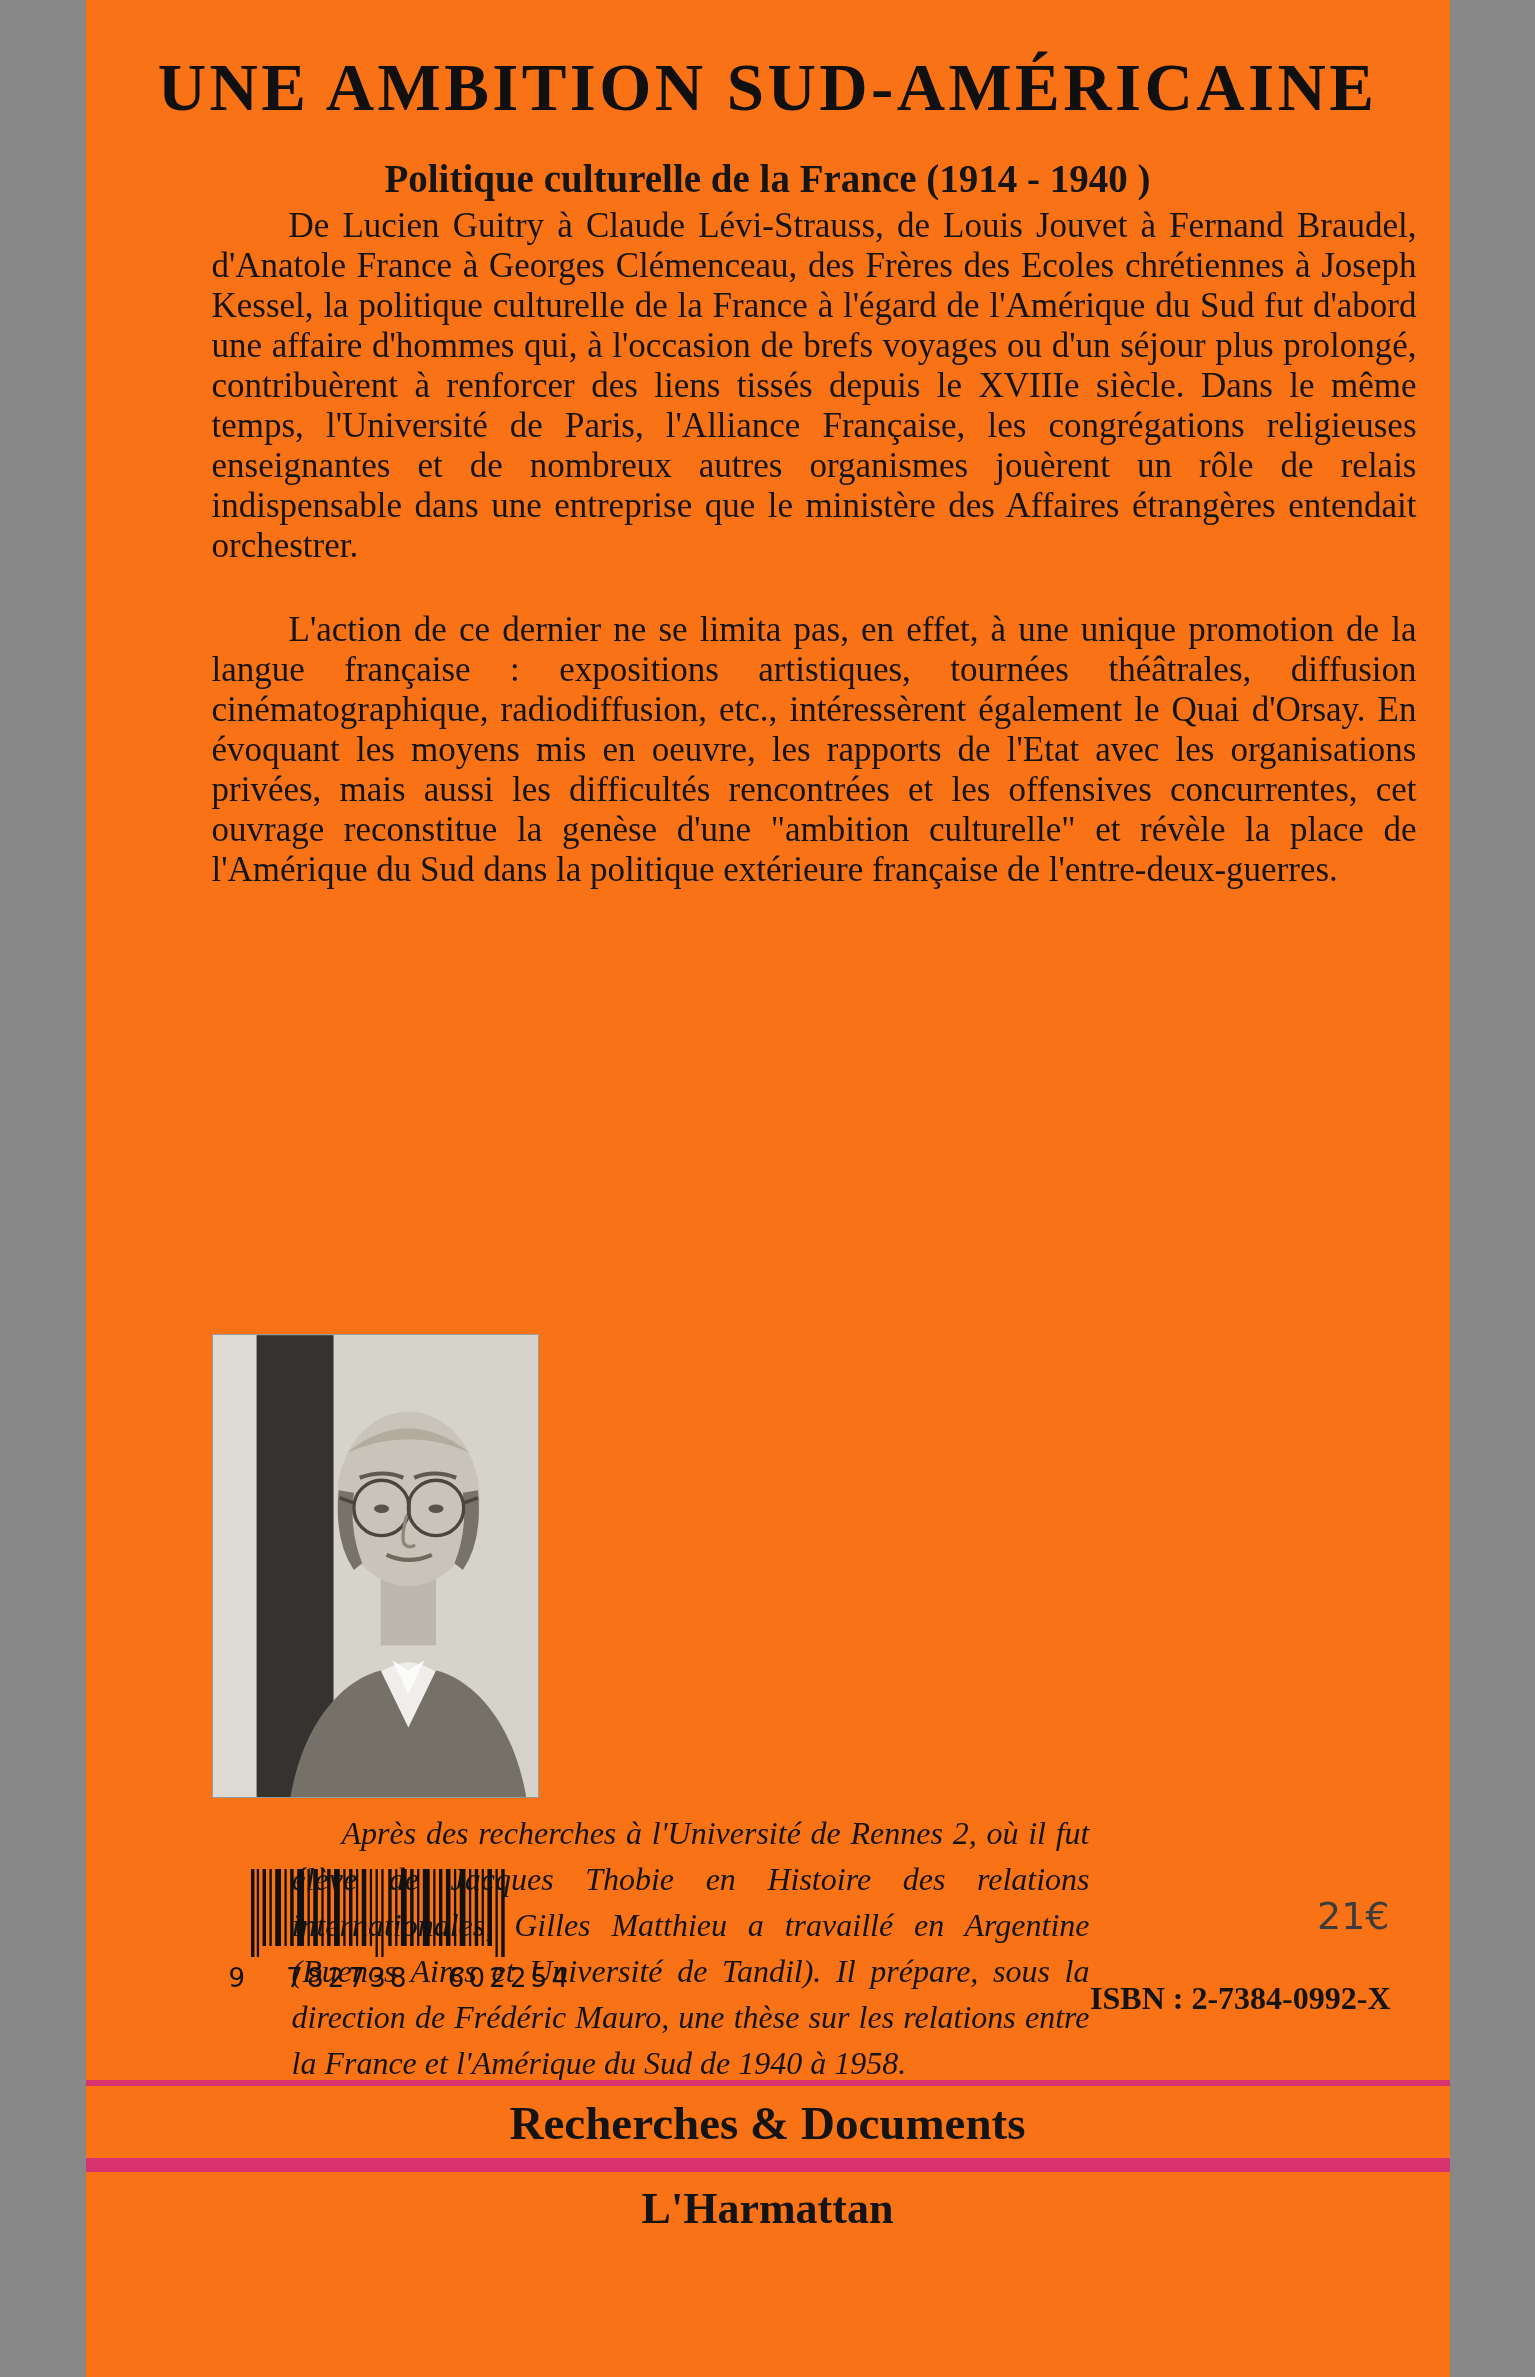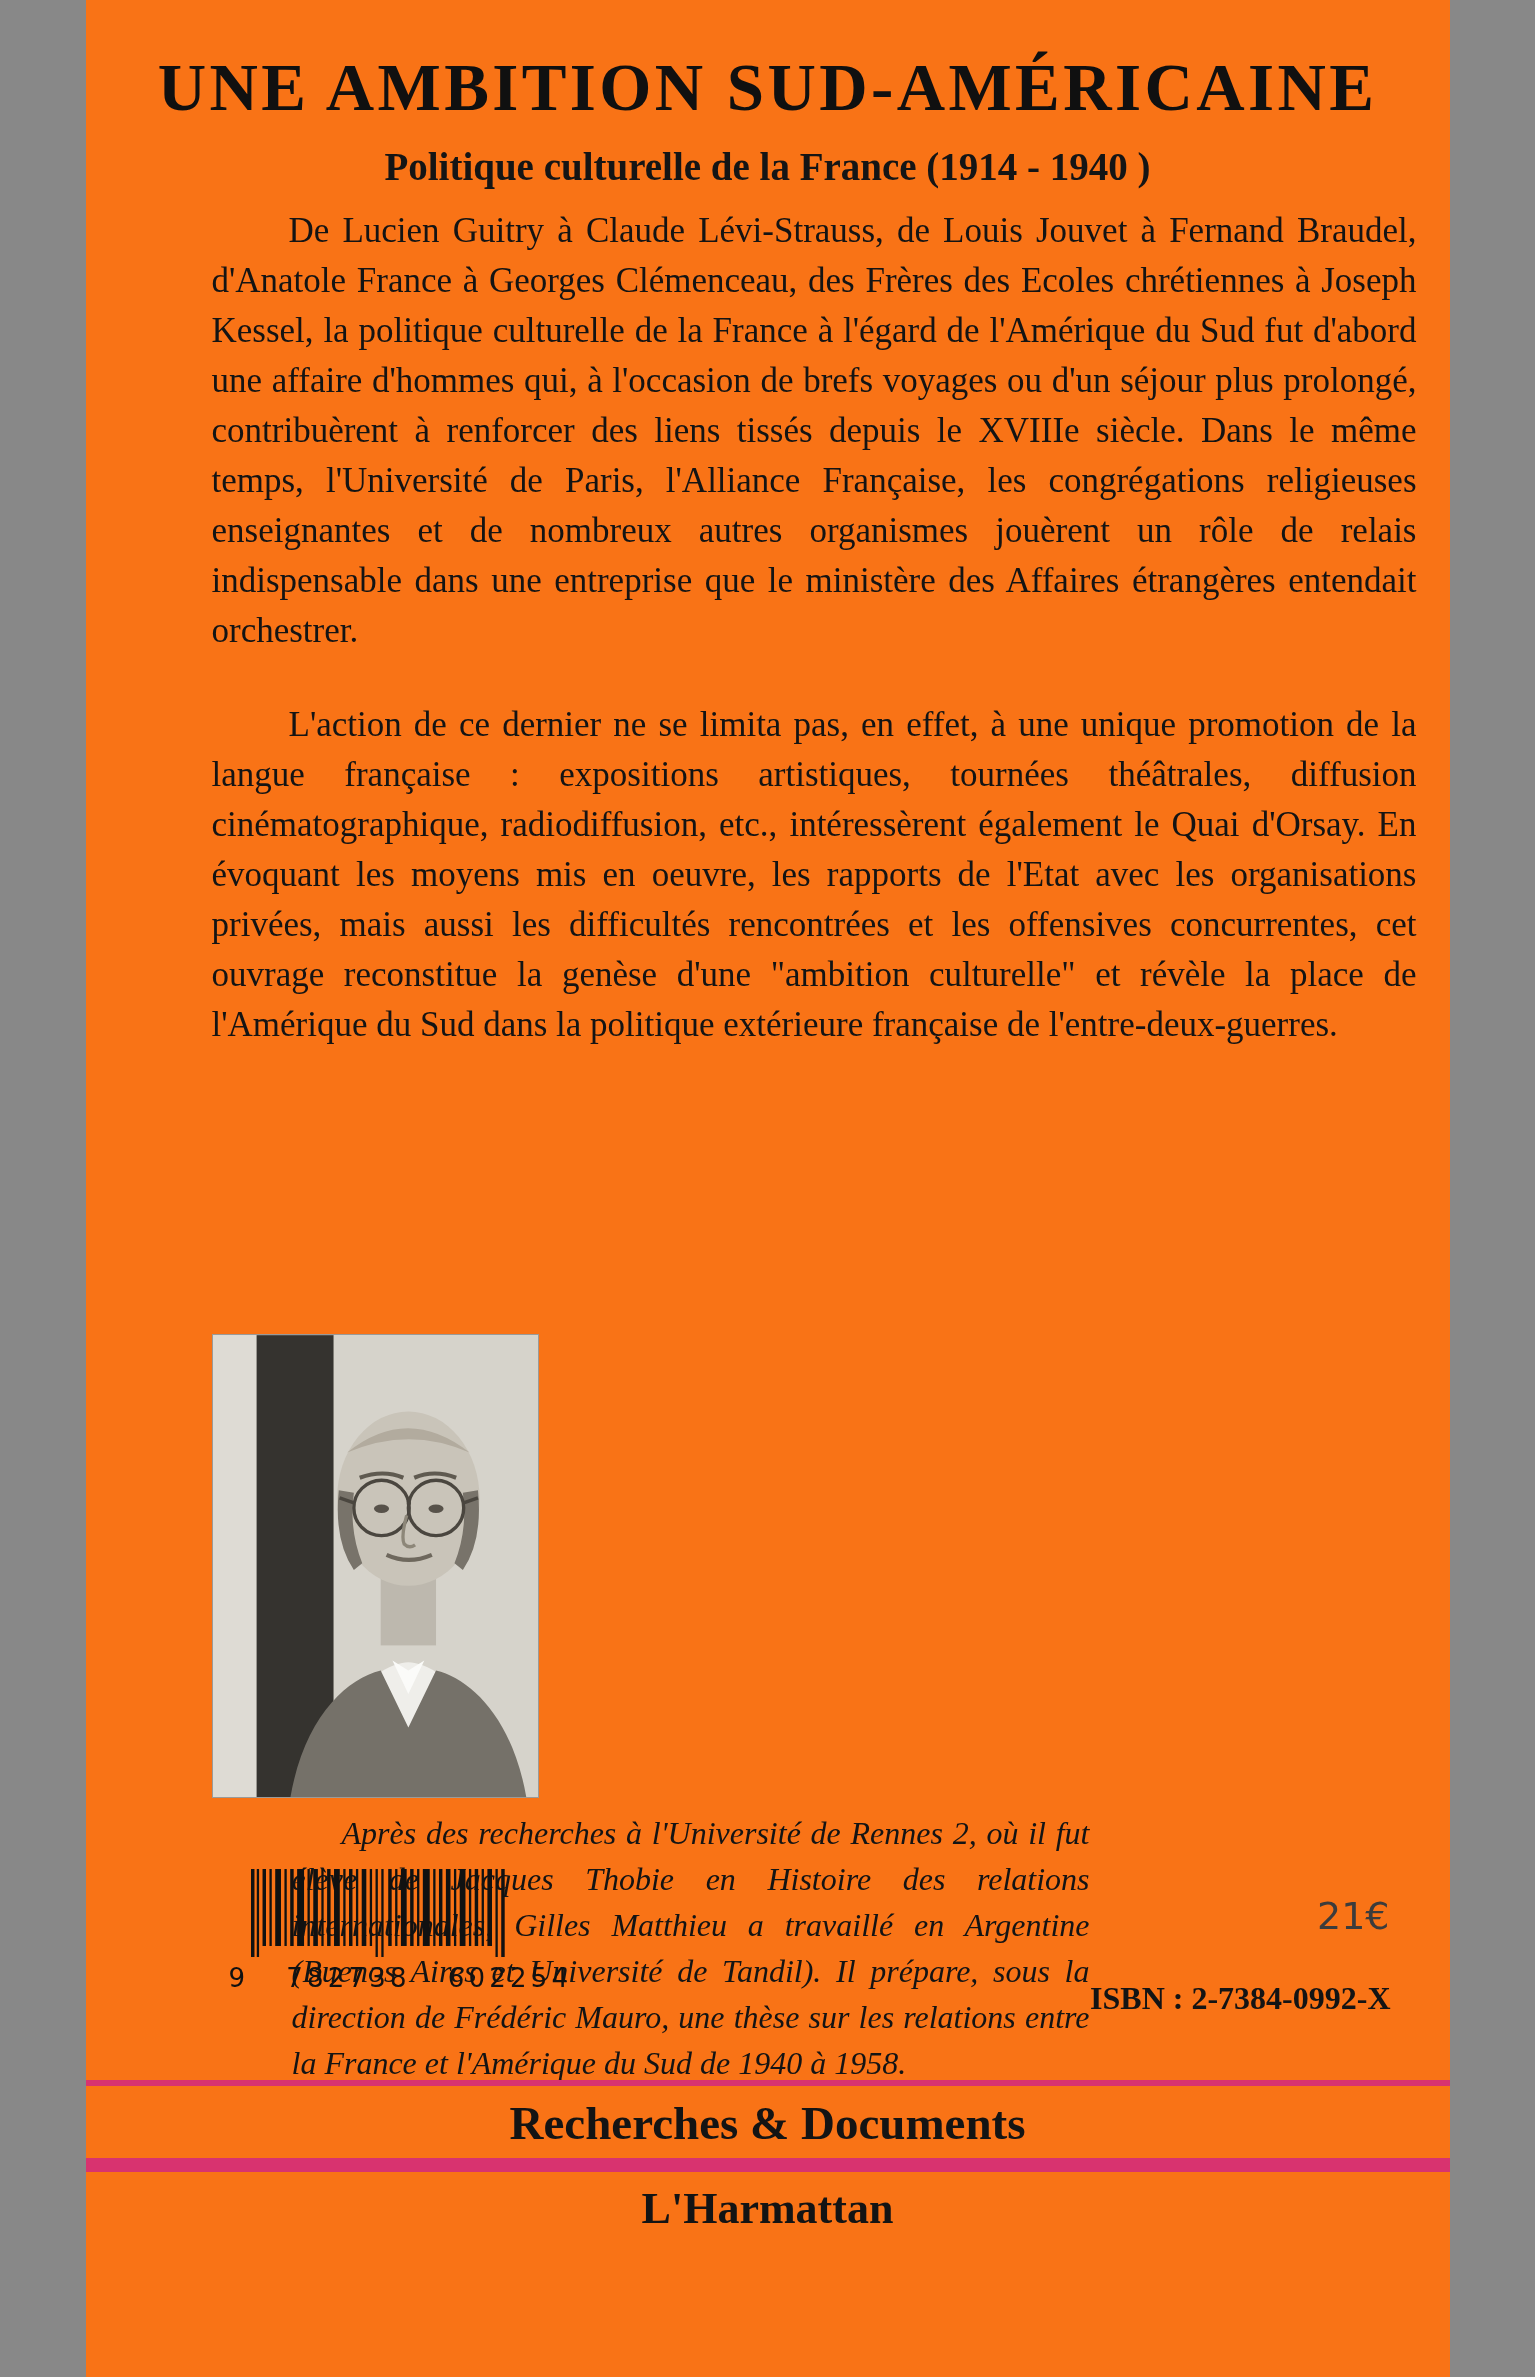--- a/index.html
+++ b/index.html
@@ -23,36 +23,36 @@
     width: 100%;
     margin: 0;
     text-align: center;
     font-size: 67px;
     font-weight: 700;
     letter-spacing: 3.4px;
     color: #101010;
   }
   .book-subtitle {
     position: absolute;
-    top: 144px; left: 0;
+    top: 156px; left: 0;
     width: 100%;
     margin: 0;
     text-align: center;
     font-size: 39px;
     font-weight: 700;
     color: #151515;
   }
 
   
   .synopsis {
     position: absolute;
     top: 206px; left: 126px;
     width: 1205px;
     font-size: 35px;
-    line-height: 50px;
+    line-height: 40px;
     text-align: justify;
   }
   .synopsis p { margin: 0 0 44px 0; text-indent: 77px; }
 
   
   .author {
     position: absolute;
     top: 1334px; left: 126px;
     width: 1205px;
     display: flex;

